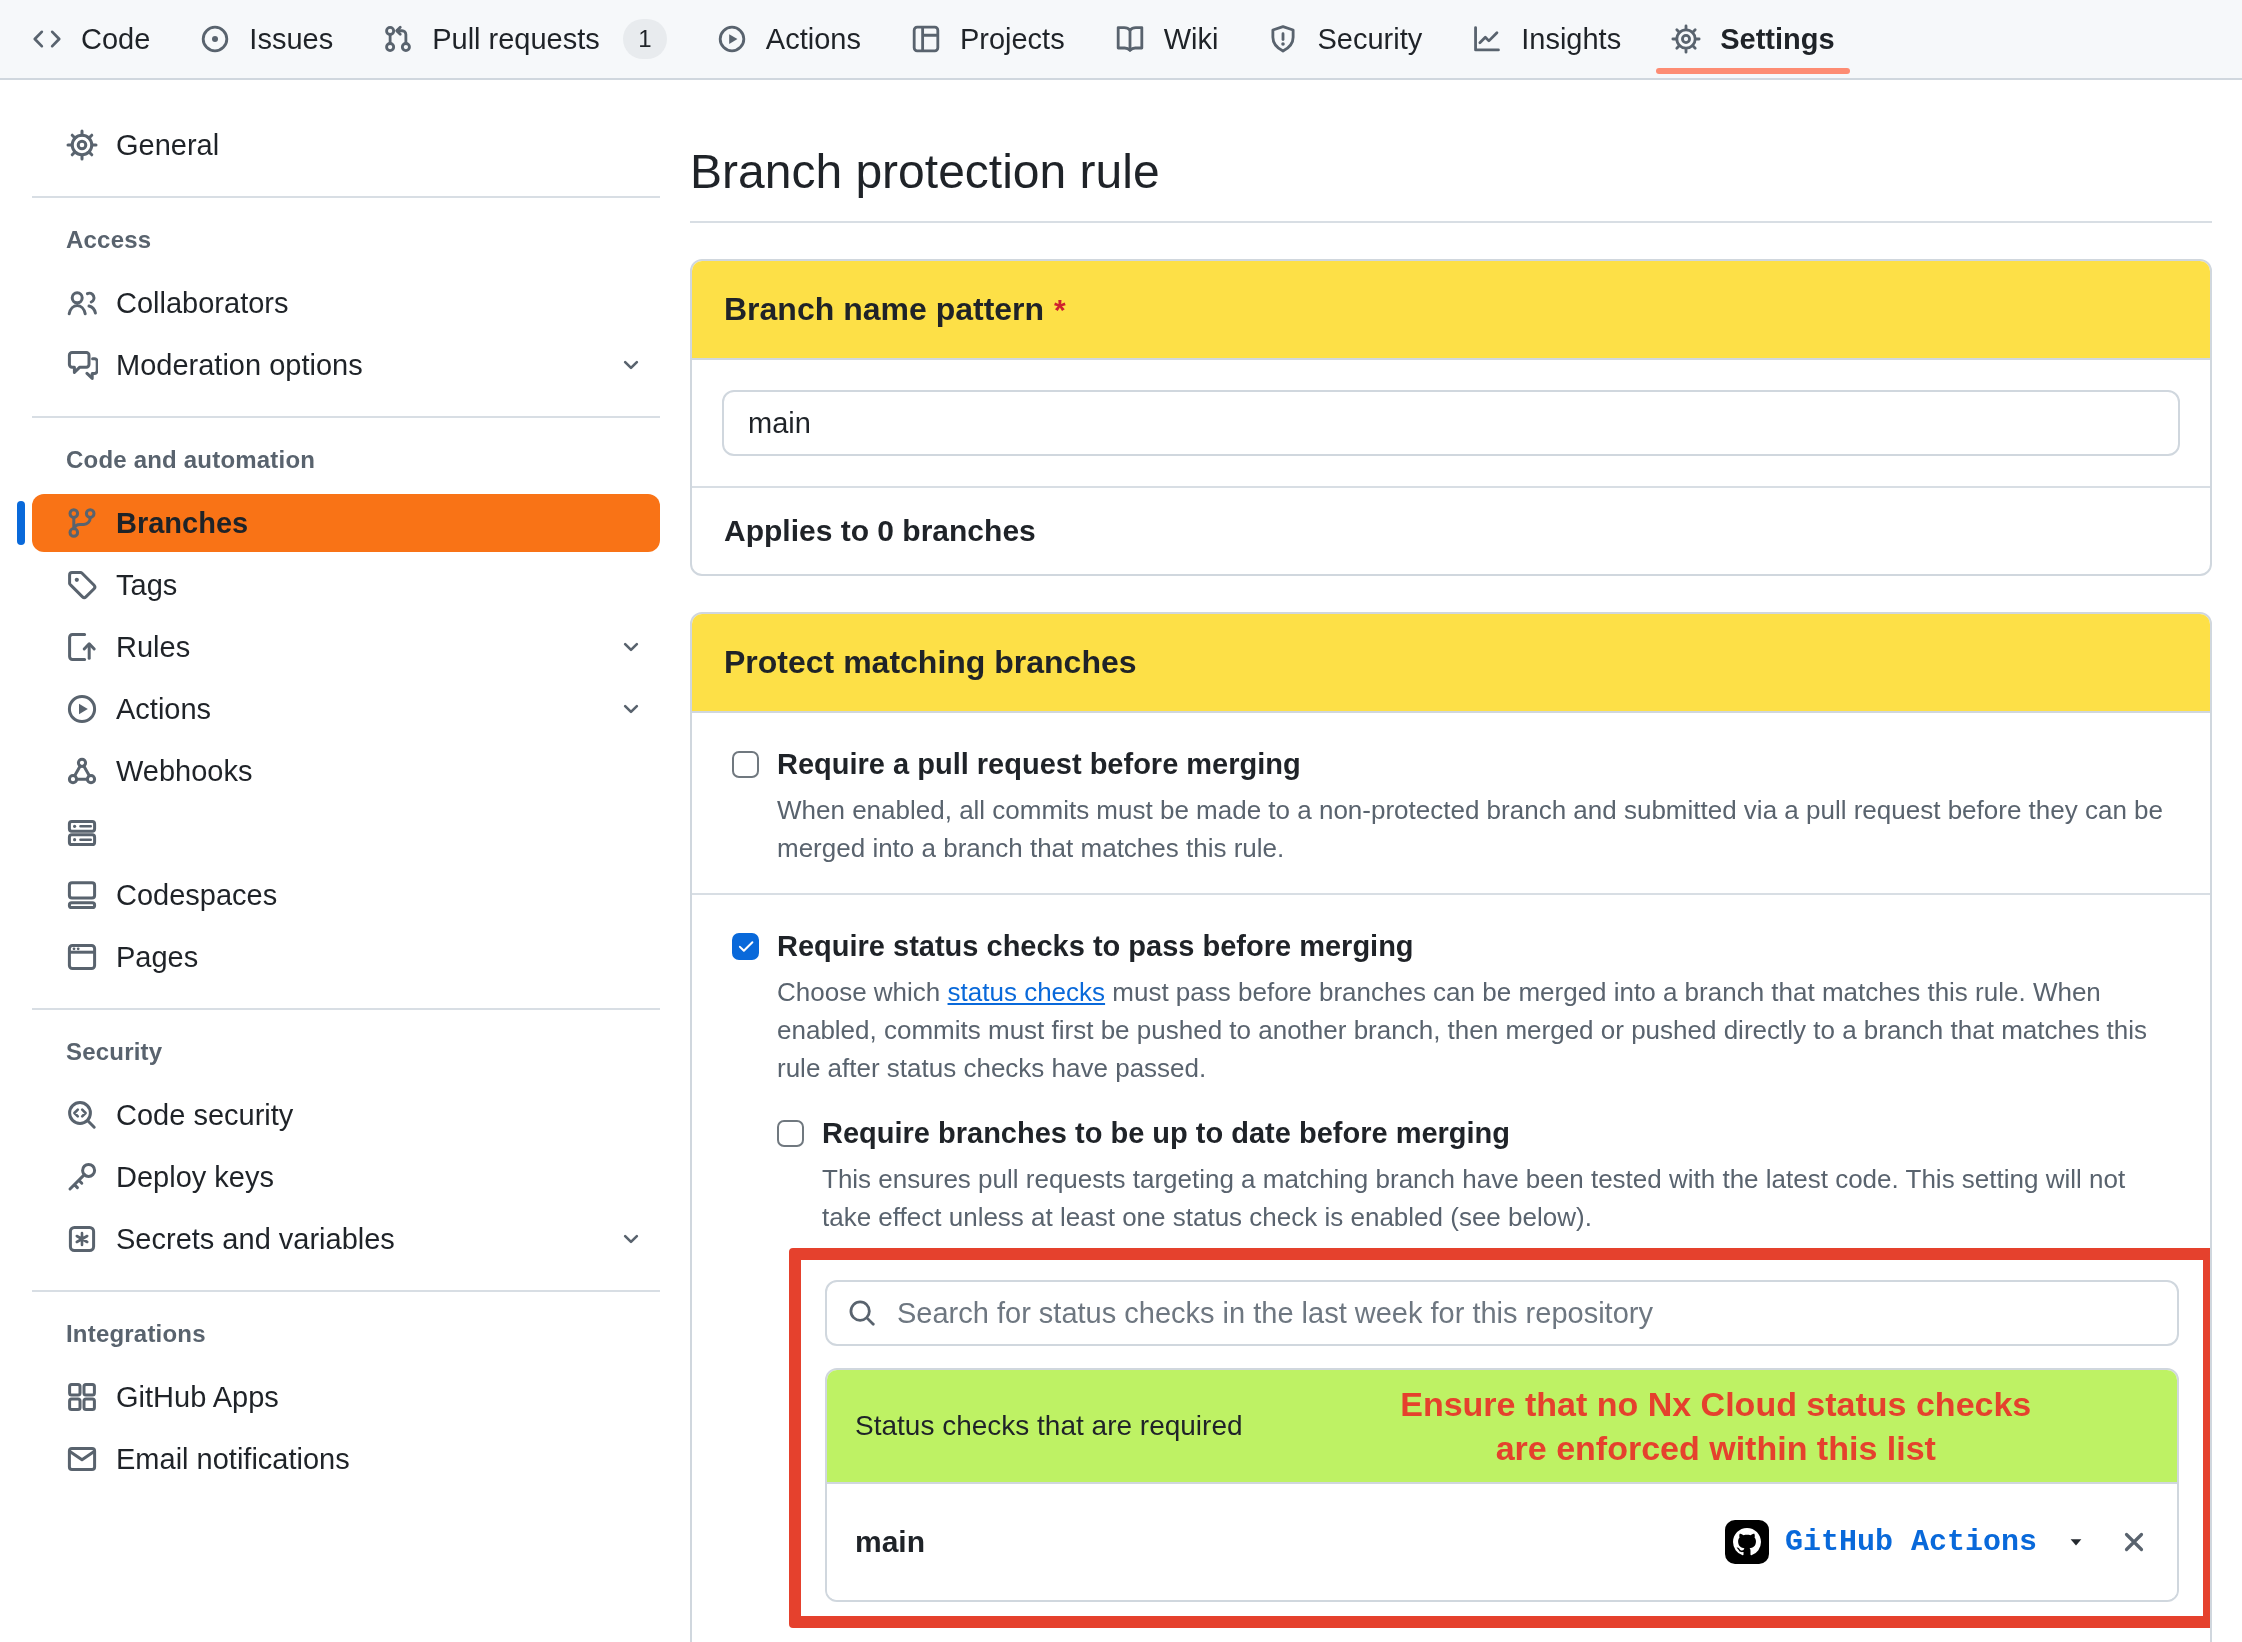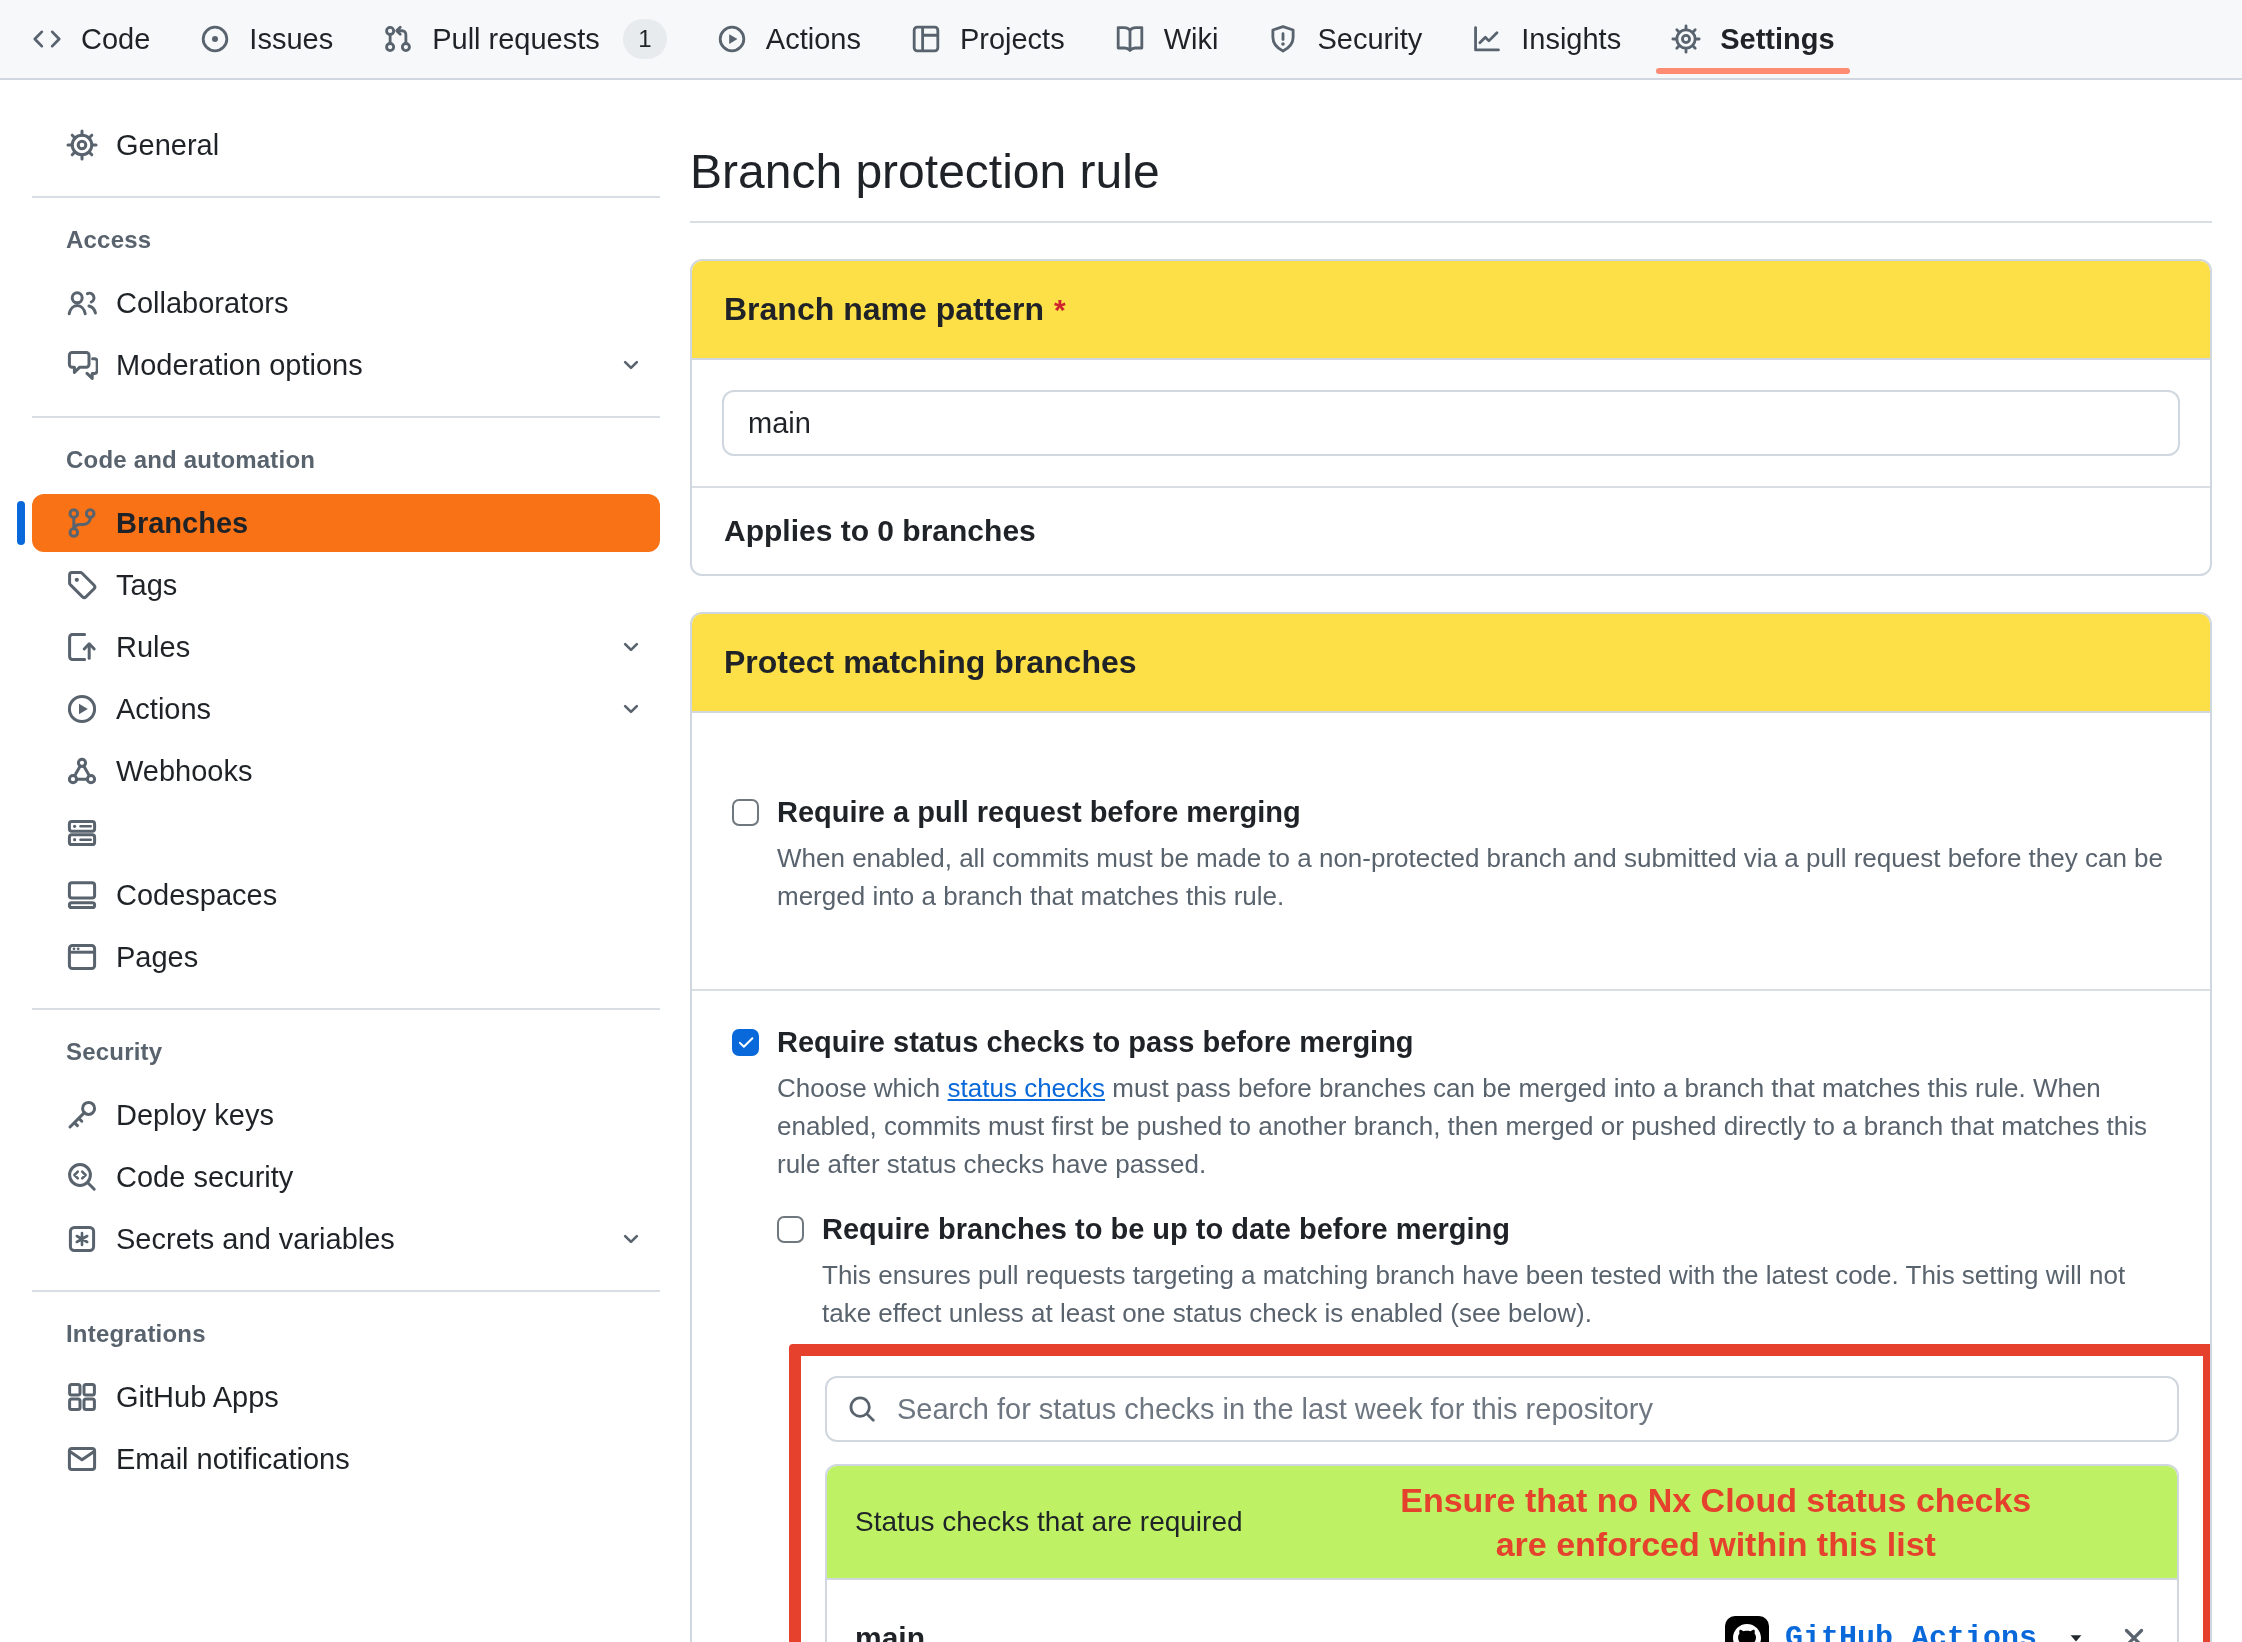--- a/index.html
+++ b/index.html
@@ -76,21 +76,21 @@
     width:100%; height:66px; border:2px solid #d0d7de; border-radius:12px;
     font-family:"Liberation Sans",sans-serif; font-size:29px; color:#1f2328;
     padding:0 24px; outline:none; background:#fff;
   }
   .card-footer{
     border-top:2px solid #d8dee4; padding:26px 32px;
     font-size:30px; font-weight:bold;
   }
 
   
-  .cb-section{ padding:33px 40px 26px 40px;margin-top:48px; }
+  .cb-section{ padding:33px 40px 26px 40px; }
   .cb-section + .cb-section{ border-top:2px solid #d8dee4; }
   .cb-line{ display:flex; align-items:flex-start; }
   .checkbox{
     width:27px; height:27px; flex:0 0 27px; margin-top:5px;
     border:2px solid #70787f; border-radius:7px; background:#fff;
   }
   .checkbox.checked{
     border-color:var(--accent_blue,#0969da); background:var(--accent_blue,#0969da);
     display:flex; align-items:center; justify-content:center;
   }
@@ -375,36 +375,36 @@
           </svg>
       </span>
       <span class="sb-label">Pages</span>
     </div>
 
     <hr class="sb-divider">
     <div class="sb-section-title">Security</div>
 
     <div class="sb-item">
       <span class="sb-icon">
-        <svg width="32" height="32" viewBox="0 0 16 16" fill="none" stroke="currentColor" stroke-width="1.5" stroke-linecap="round">
-            <circle cx="11.3" cy="4.7" r="3"></circle>
-            <path d="M9.2 6.8 2 14M4.2 11.8l1.5 1.5M6.4 9.6l1.5 1.5"></path>
-          </svg>
-      </span>
-      <span class="sb-label">Deploy keys</span>
-    </div>
-    <div class="sb-item">
-      <span class="sb-icon">
         <svg width="32" height="32" viewBox="0 0 16 16" fill="none" stroke="currentColor" stroke-width="1.5" stroke-linecap="round" stroke-linejoin="round">
             <circle cx="7" cy="7" r="5.2"></circle>
             <path d="m10.9 10.9 3.2 3.2"></path>
             <path d="M5.9 5.3 4.2 7l1.7 1.7M8.1 5.3 9.8 7 8.1 8.7" stroke-width="1.3"></path>
           </svg>
       </span>
       <span class="sb-label">Code security</span>
+    </div>
+    <div class="sb-item">
+      <span class="sb-icon">
+        <svg width="32" height="32" viewBox="0 0 16 16" fill="none" stroke="currentColor" stroke-width="1.5" stroke-linecap="round">
+            <circle cx="11.3" cy="4.7" r="3"></circle>
+            <path d="M9.2 6.8 2 14M4.2 11.8l1.5 1.5M6.4 9.6l1.5 1.5"></path>
+          </svg>
+      </span>
+      <span class="sb-label">Deploy keys</span>
     </div>
     <div class="sb-item">
       <span class="sb-icon">
         <svg width="32" height="32" viewBox="0 0 16 16" fill="none" stroke="currentColor" stroke-width="1.5" stroke-linecap="round">
             <rect x="2.2" y="2.2" width="11.6" height="11.6" rx="2"></rect>
             <path d="M8 5v6M5.4 6.5l5.2 3M10.6 6.5l-5.2 3" stroke-width="1.3"></path>
           </svg>
       </span>
       <span class="sb-label">Secrets and variables</span>
       <span class="sb-chevron">

